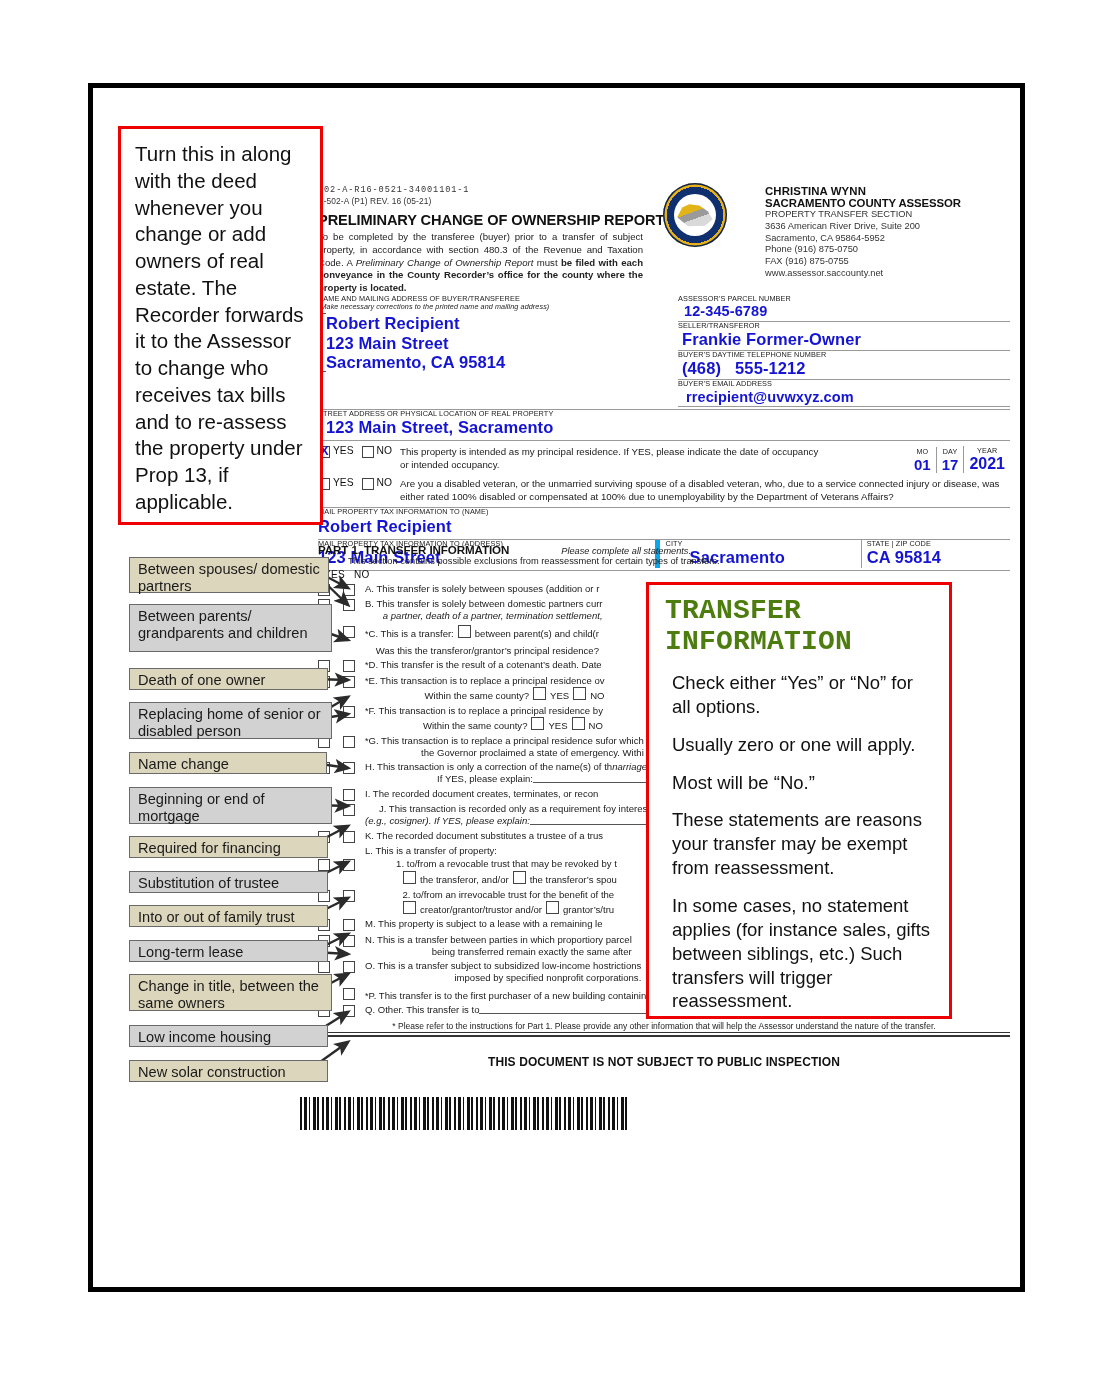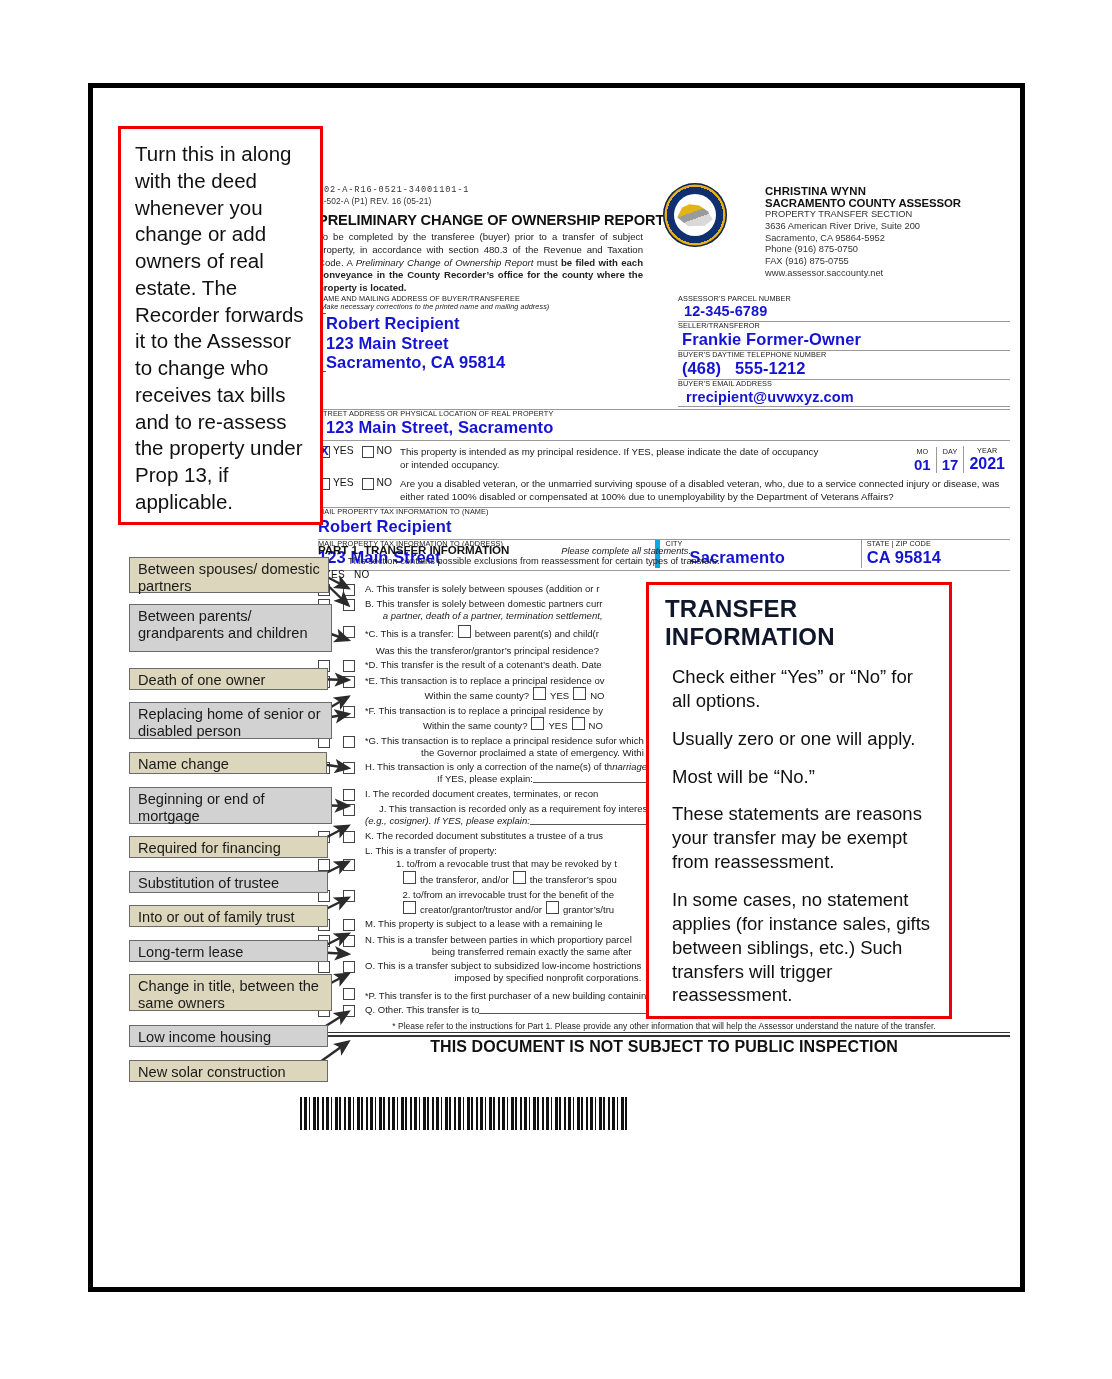--- a/index.html
+++ b/index.html
@@ -5,21 +5,21 @@
   html,body{margin:0;padding:0;background:#fff;}
   body{width:1112px;height:1379px;position:relative;font-family:"Liberation Sans",sans-serif;-webkit-font-smoothing:antialiased;}
 
   .page-frame{position:absolute;left:88px;top:83px;width:937px;height:1209px;border:5px solid #000;background:#fff;box-sizing:border-box;}
 
   
   .callout{position:absolute;border:3px solid #ee0000;background:#fff;box-sizing:border-box;z-index:40;}
   #callout-left{left:118px;top:126px;width:205px;height:399px;padding:12px 10px 8px 14px;}
   #callout-left p{margin:0;font-size:20.5px;line-height:1.305;color:#111;font-family:"Liberation Sans",sans-serif;}
   #callout-right{left:646px;top:582px;width:306px;height:437px;padding:10px 13px 6px 16px;}
-  #callout-right h2{margin:0 0 14px 0;font-size:24px;font-weight:bold;letter-spacing:.2px;color:#0f172a;}
+  #callout-right h2{margin:0 0 14px 0;font-size:28px;font-weight:bold;letter-spacing:.2px;color:#4d7c0f;font-family:Liberation Mono, monospace;}
   #callout-right p{margin:0 0 14px 7px;font-size:18.5px;line-height:1.29;color:#111;}
   #callout-right p:last-child{margin-bottom:0;}
 
   
   .form{position:absolute;left:318px;top:185px;width:692px;z-index:5;color:#111;}
 
   .formno{font-family:"Liberation Mono",monospace;font-size:8.6px;letter-spacing:.9px;color:#333;white-space:nowrap;}
   .formrev{font-size:8.4px;color:#333;margin-top:1px;letter-spacing:.1px;}
   .form-title{font-size:14.6px;font-weight:bold;letter-spacing:-.1px;margin-top:6px;}
   .form-intro{font-size:9.6px;line-height:1.33;text-align:justify;width:325px;margin-top:3px;color:#222;}
@@ -86,21 +86,21 @@
   .boxes .cb{margin-right:13px;}
   .itxt{font-size:9.55px;line-height:1.26;color:#1a1a1a;text-align:right;}
   .itxt i{font-style:italic;}
   .star{font-size:9px;}
   .sub{margin-left:17px;}
   .inline-cb{display:inline-block;width:11px;height:11px;border:1.3px solid #444;vertical-align:-1px;margin:0 4px;background:#fff;}
   .uline{display:inline-block;border-bottom:1px solid #555;min-width:120px;height:9px;vertical-align:-1px;}
 
   .foot-note{font-size:8.5px;text-align:center;margin-top:4px;color:#222;}
   .dbl{border-top:1px solid #333;border-bottom:2px solid #333;height:2px;margin-top:1px;}
-  .notpublic{font-size:16px;font-weight:bold;text-align:center;letter-spacing:.1px;margin-top:1px;}
+  .notpublic{font-size:12px;font-weight:bold;text-align:center;letter-spacing:.1px;margin-top:18px;}
 
   
   .barcode{position:absolute;left:300px;top:1097px;width:330px;height:33px;z-index:6;
     background:repeating-linear-gradient(90deg,#111 0 2px,#fff 2px 4px,#111 4px 7px,#fff 7px 9px,#111 9px 10px,#fff 10px 13px,#111 13px 16px,#fff 16px 17px,#111 17px 19px,#fff 19px 22px);}
 
   
   .lbl{position:absolute;left:113px;border:1px solid #6a6a6a;box-sizing:border-box;
        font-size:14.6px;line-height:1.17;color:#1a1a1a;padding:3px 6px 3px 8px;z-index:30;margin-left:16px;}
   .lbl.beige{background:#dcd6bc;}
   .lbl.gray{background:#d2d2d2;}

